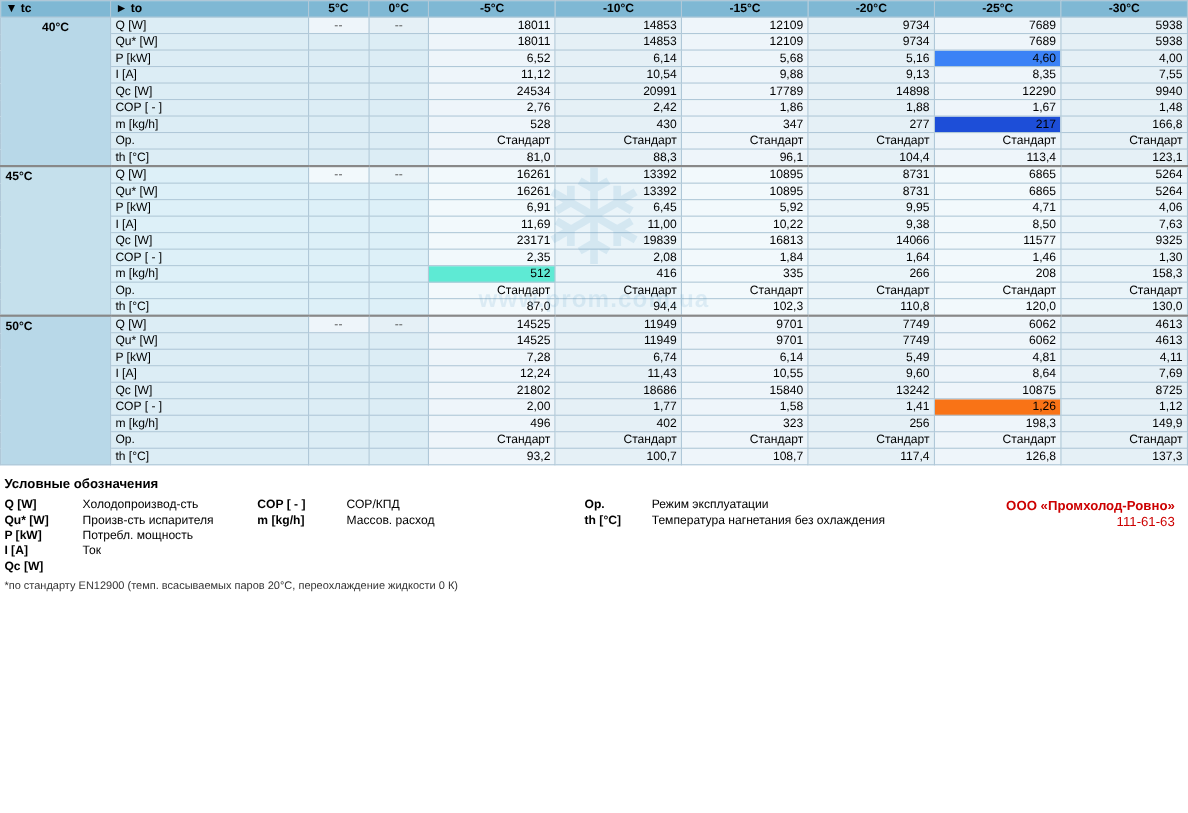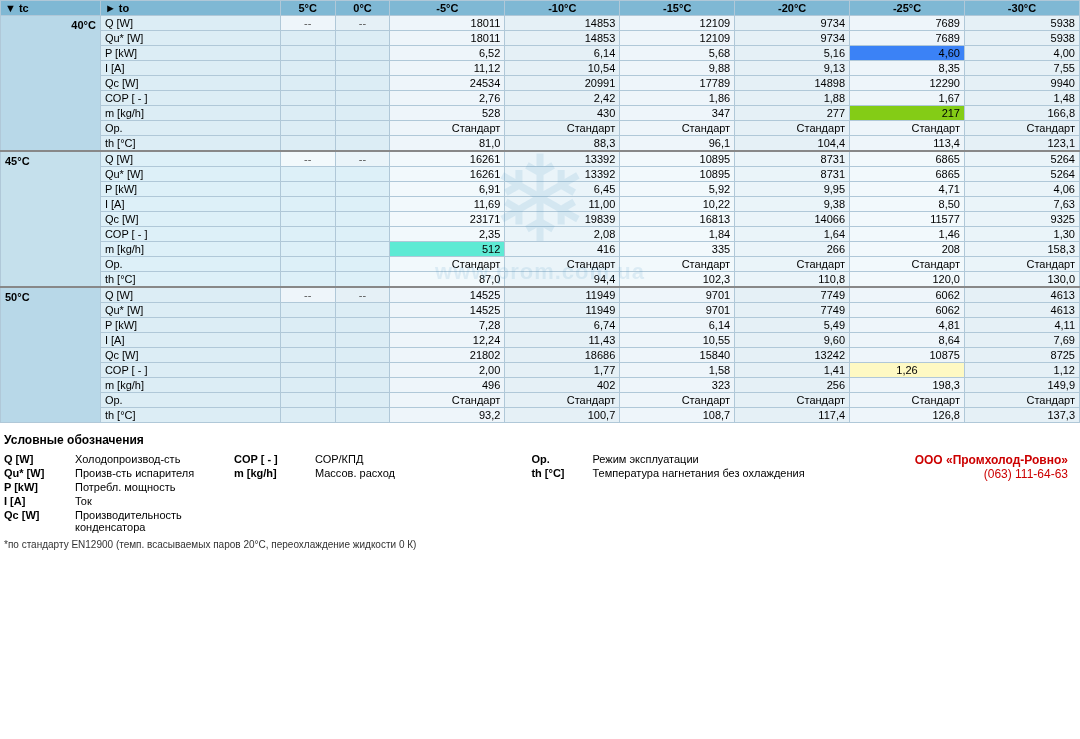--- a/index.html
+++ b/index.html
@@ -119,21 +119,21 @@
         <th style="background:#7fb8d4;">-5°C</th>
         <th style="background:#7fb8d4;">-10°C</th>
         <th style="background:#7fb8d4;">-15°C</th>
         <th style="background:#7fb8d4;">-20°C</th>
         <th style="background:#7fb8d4;">-25°C</th>
         <th style="background:#7fb8d4;">-30°C</th>
       </tr>
     </thead>
     <tbody id="table-body">
     <tr>
-          <td rowspan="9" style="background: rgb(184, 216, 232); font-weight: bold; text-align: right; vertical-align: top; padding-top: 3px;">40°C</td>
+          <td rowspan="9" style="background: rgb(184, 216, 232); font-weight: bold; text-align: center; vertical-align: top; padding-top: 3px;">40°C</td>
           <td style="background: rgb(220, 237, 245); text-align: left;">Q [W]</td>
           <td style="background: rgb(238, 245, 250); text-align: center; color: rgb(85, 85, 85);">--</td>
           <td style="background: rgb(229, 240, 246); text-align: center; color: rgb(85, 85, 85);">--</td>
           <td style="background: rgb(238, 245, 250);">18011</td>
           <td style="background: rgb(229, 240, 246);">14853</td>
           <td style="background: rgb(238, 245, 250);">12109</td>
           <td style="background: rgb(229, 240, 246);">9734</td>
           <td style="background: rgb(238, 245, 250);">7689</td>
           <td style="background: rgb(229, 240, 246);">5938</td>
         </tr>
@@ -193,21 +193,21 @@
           <td style="background: rgb(229, 240, 246);">1,48</td>
         </tr>
         <tr>
           <td style="background: rgb(220, 237, 245); text-align: left;">m [kg/h]</td>
           <td style="background: rgb(220, 237, 245);"></td>
           <td style="background: rgb(220, 237, 245);"></td>
           <td style="background: rgb(238, 245, 250);">528</td>
           <td style="background: rgb(229, 240, 246);">430</td>
           <td style="background: rgb(238, 245, 250);">347</td>
           <td style="background: rgb(229, 240, 246);">277</td>
-          <td style="background: #84cc16;">217</td>
+          <td style="background: #1d4ed8;">217</td>
           <td style="background: rgb(229, 240, 246);">166,8</td>
         </tr>
         <tr>
           <td style="background: rgb(220, 237, 245); text-align: left;">Op.</td>
           <td style="background: rgb(220, 237, 245);"></td>
           <td style="background: rgb(220, 237, 245);"></td>
           <td style="background: rgb(238, 245, 250);">Стандарт</td>
           <td style="background: rgb(229, 240, 246);">Стандарт</td>
           <td style="background: rgb(238, 245, 250);">Стандарт</td>
           <td style="background: rgb(229, 240, 246);">Стандарт</td>
@@ -382,21 +382,21 @@
           <td style="background: rgb(229, 240, 246);">8725</td>
         </tr>
         <tr>
           <td style="background: rgb(220, 237, 245); text-align: left;">COP [ - ]</td>
           <td style="background: rgb(220, 237, 245);"></td>
           <td style="background: rgb(220, 237, 245);"></td>
           <td style="background: rgb(238, 245, 250);">2,00</td>
           <td style="background: rgb(229, 240, 246);">1,77</td>
           <td style="background: rgb(238, 245, 250);">1,58</td>
           <td style="background: rgb(229, 240, 246);">1,41</td>
-          <td style="background: #fef9c3; text-align: center;">1,26</td>
+          <td style="background: #f97316;">1,26</td>
           <td style="background: rgb(229, 240, 246);">1,12</td>
         </tr>
         <tr>
           <td style="background: rgb(220, 237, 245); text-align: left;">m [kg/h]</td>
           <td style="background: rgb(220, 237, 245);"></td>
           <td style="background: rgb(220, 237, 245);"></td>
           <td style="background: rgb(238, 245, 250);">496</td>
           <td style="background: rgb(229, 240, 246);">402</td>
           <td style="background: rgb(238, 245, 250);">323</td>
           <td style="background: rgb(229, 240, 246);">256</td>
@@ -445,21 +445,20 @@
           <div class="footer-row">
             <span class="footer-label" style="font-weight:bold;min-width:65px;">P [kW]</span>
             <span class="footer-value">Потребл. мощность</span>
           </div>
           <div class="footer-row">
             <span class="footer-label" style="font-weight:bold;min-width:65px;">I [A]</span>
             <span class="footer-value">Ток</span>
           </div>
           <div class="footer-row">
             <span class="footer-label" style="font-weight:bold;min-width:65px;">Qc [W]</span>
-            <span class="footer-value">Производительность конденсатора</span>
           </div>
         </div>
     </div>
     <div class="footer-col" style="flex:1.5;">
       <div id="legend-col2">
           <div class="footer-row">
             <span class="footer-label" style="font-weight:bold;min-width:75px;">COP [ - ]</span>
             <span class="footer-value">СОР/КПД</span>
           </div>
           <div class="footer-row">
@@ -475,17 +474,17 @@
             <span class="footer-value">Режим эксплуатации</span>
           </div>
           <div class="footer-row">
             <span class="footer-label" style="font-weight:bold;min-width:55px;">th [°C]</span>
             <span class="footer-value">Температура нагнетания без охлаждения</span>
           </div>
         </div>
     </div>
     <div class="footer-col" style="flex:1.3; text-align:right; padding-right:8px;">
       <div class="footer-brand">ООО «Промхолод-Ровно»</div>
-      <div class="footer-phone">(063) 111-64-63</div>
+      <div class="footer-phone">111-61-63</div>
     </div>
   </div>
   <div class="footer-note">*по стандарту EN12900 (темп. всасываемых паров 20°C, переохлаждение жидкости 0 К)</div>
 </div>
 
 </body></html>

